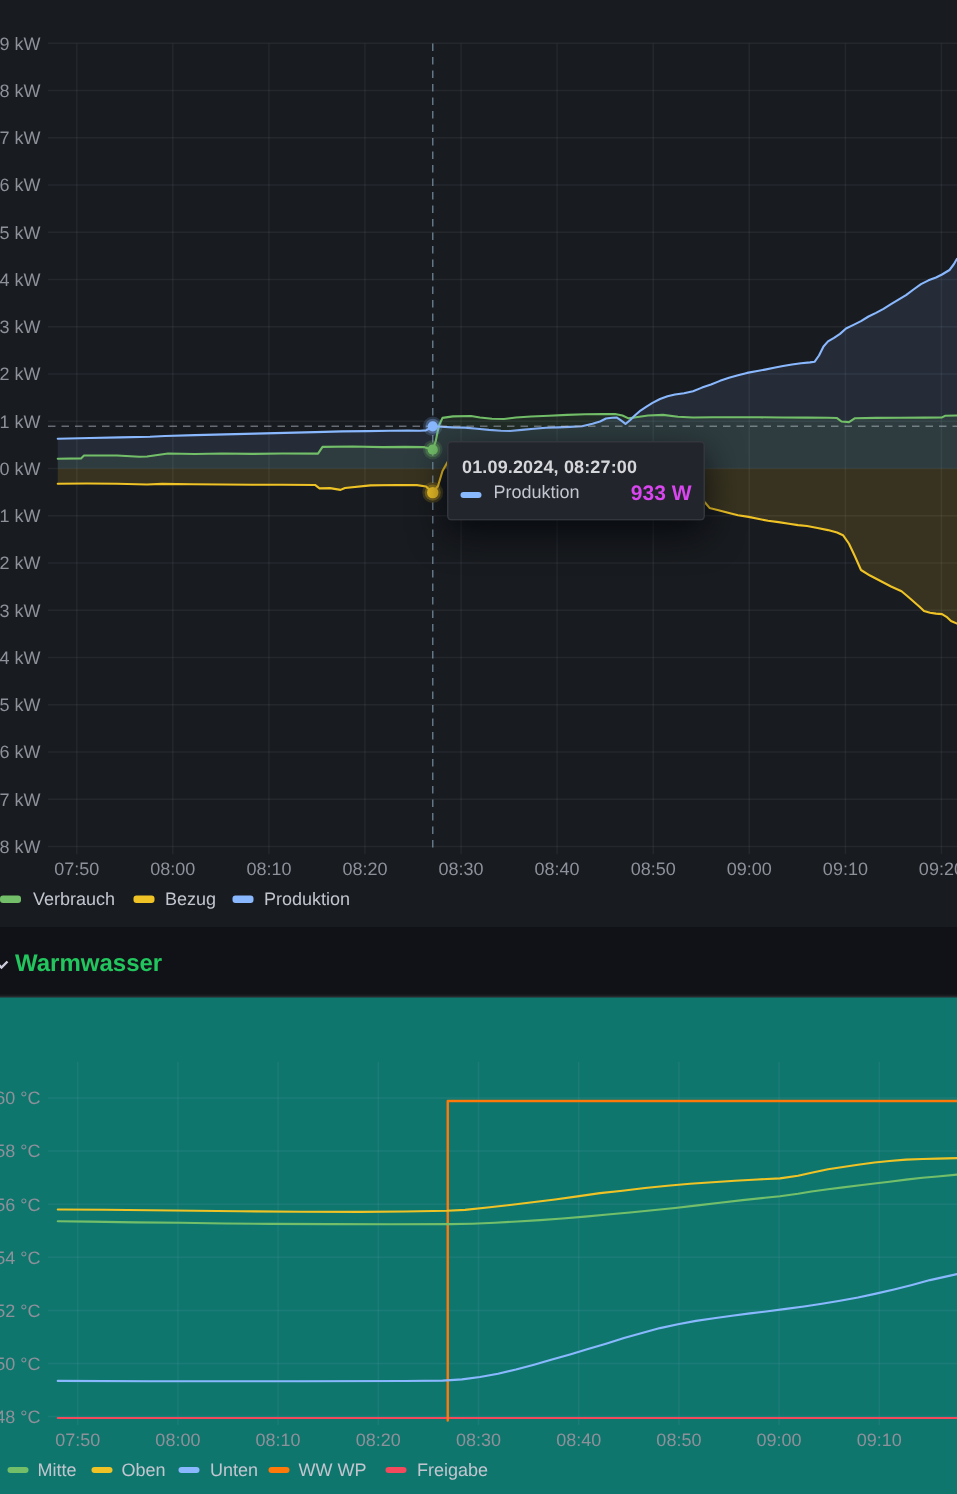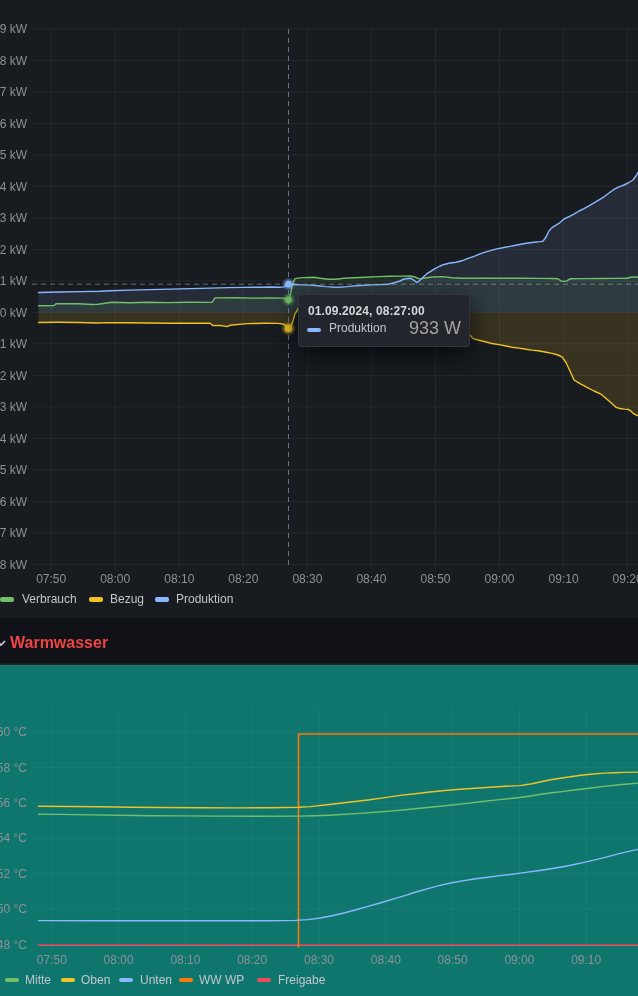--- a/index.html
+++ b/index.html
@@ -13,23 +13,23 @@
   background:#0f766e; border-top:1px solid #26282e; overflow:hidden; }
 svg text { font-family:"Liberation Sans", sans-serif; }
 .tooltip { position:absolute; left:298px; top:294px; width:172px; height:53px;
   background:#22252b; border:1px solid rgba(204,204,220,0.10); border-radius:3px;
   box-shadow:0 8px 24px rgba(1,4,9,0.75); z-index:5; }
 .tt-title { line-height:16px; position:absolute; left:9px; top:8px; font-size:12px; font-weight:bold;
   color:#d5d6da; letter-spacing:0.1px; white-space:nowrap; }
 .tt-dash { position:absolute; left:8px; top:33px; width:14px; height:4px;
   background:#8AB8FF; border-radius:2px; }
 .tt-name { line-height:16px; position:absolute; left:30px; top:25px; font-size:12px; color:#c3c5cf; }
-.tt-val { line-height:16px; position:absolute; right:8px; top:25px; font-size:18px; color:#a3a3a3; }
+.tt-val { line-height:16px; position:absolute; right:8px; top:25px; font-size:14px; color:#d946ef;font-weight:bold; }
 .rowtitle { position:absolute; left:10px; top:634px; font-size:16px; font-weight:bold;
-  color:#ef4444; }
+  color:#22c55e; }
 .chev { position:absolute; left:-5px; top:638px; }
 </style>
 </head>
 <body>
 <div class="panel1">
 <svg width="638" height="617" viewBox="0 0 638 617">
 <line x1="32" y1="28.9" x2="638" y2="28.9" stroke="rgba(204,204,220,0.07)" stroke-width="1"></line>
 <line x1="32" y1="60.4" x2="638" y2="60.4" stroke="rgba(204,204,220,0.07)" stroke-width="1"></line>
 <line x1="32" y1="91.9" x2="638" y2="91.9" stroke="rgba(204,204,220,0.07)" stroke-width="1"></line>
 <line x1="32" y1="123.4" x2="638" y2="123.4" stroke="rgba(204,204,220,0.07)" stroke-width="1"></line>

